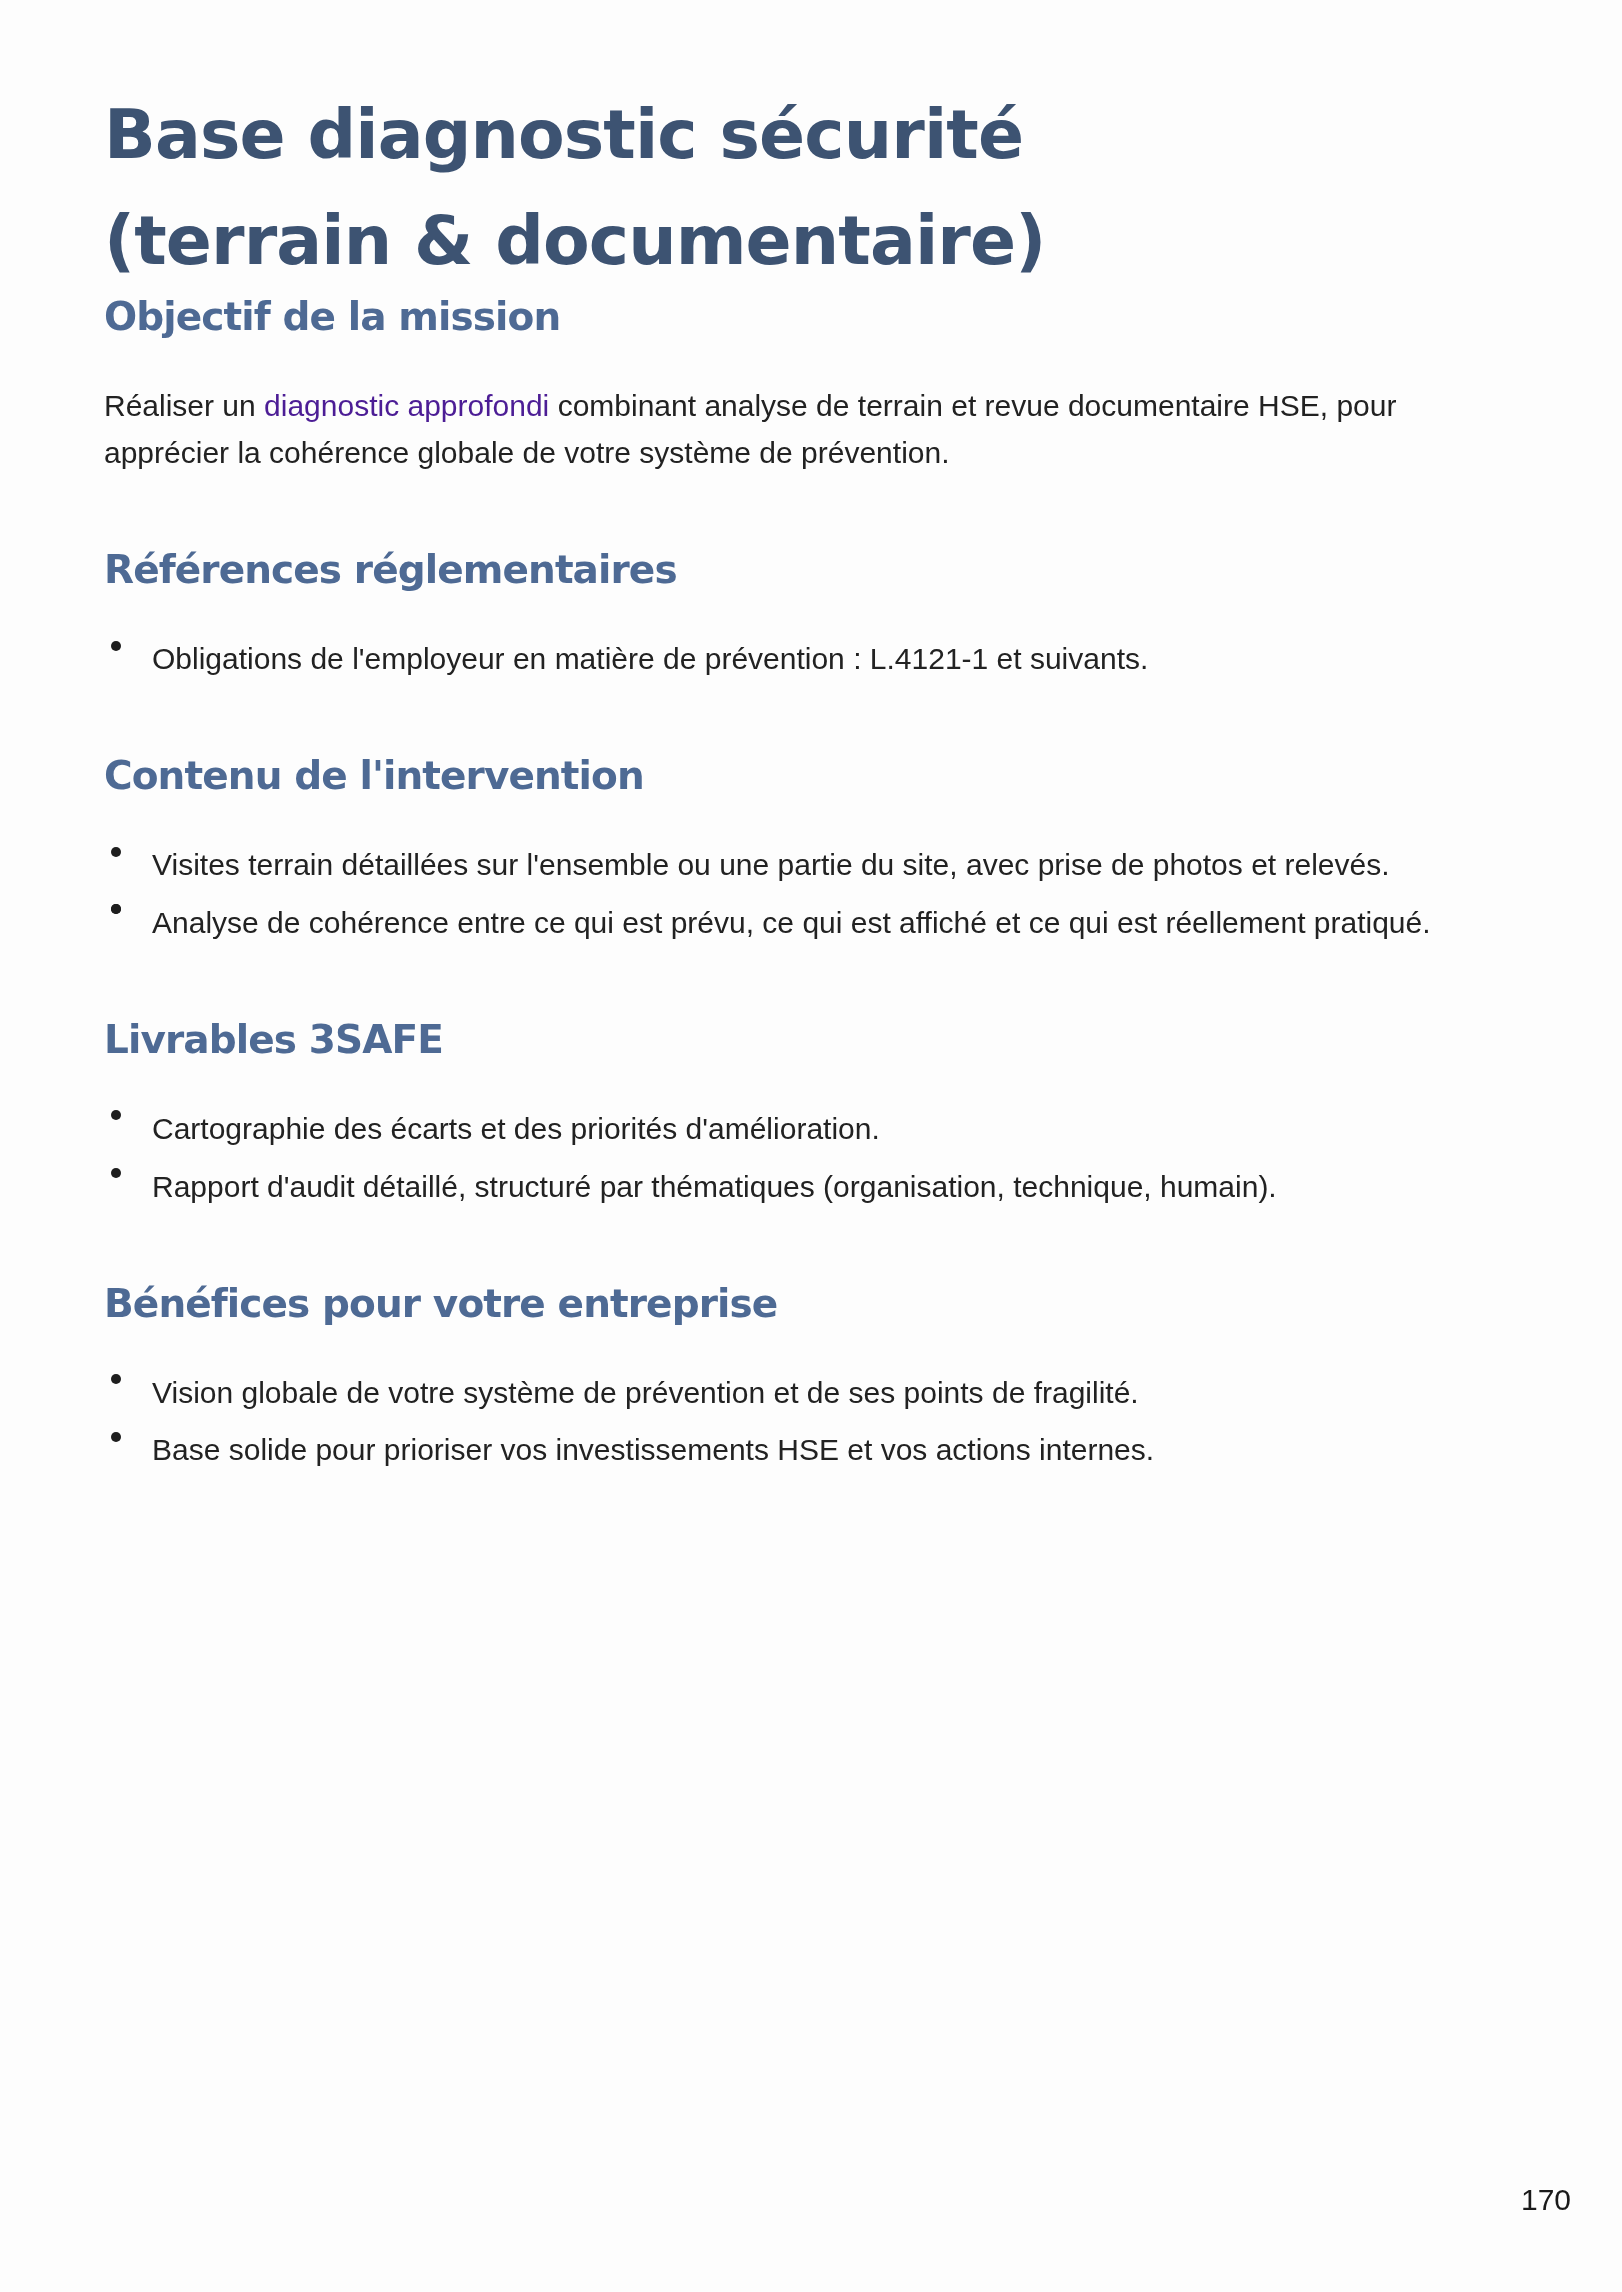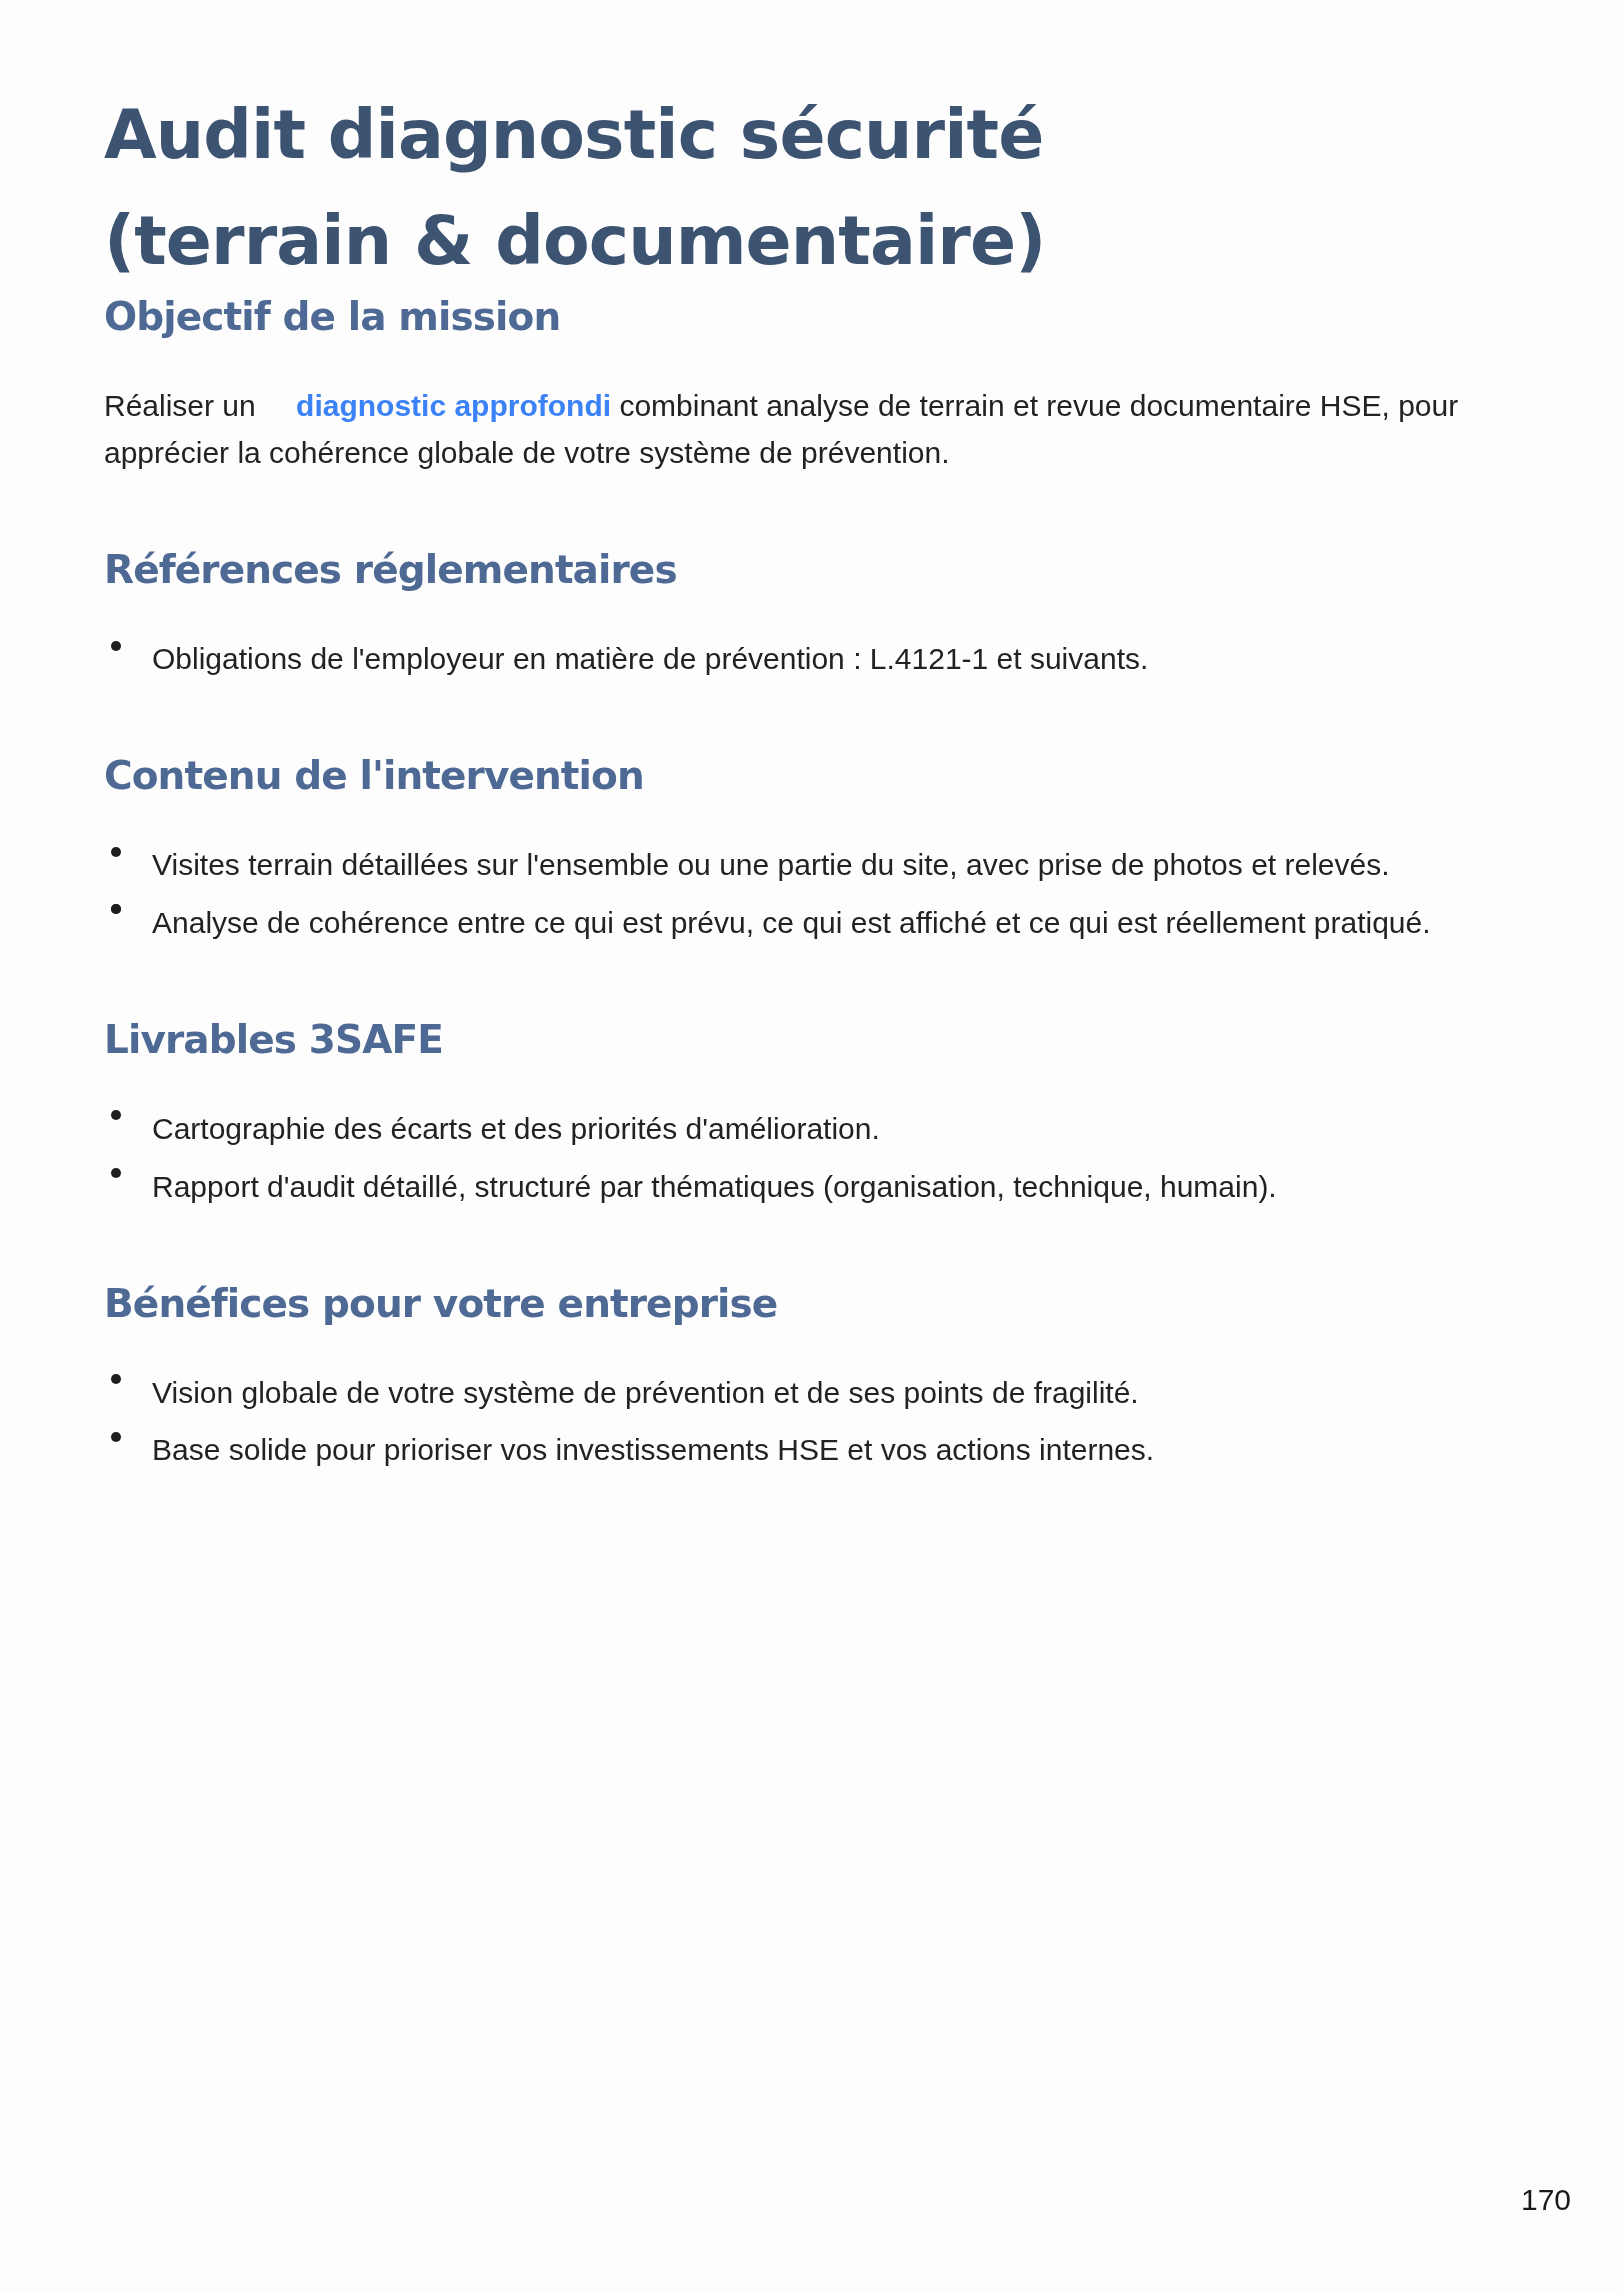--- a/index.html
+++ b/index.html
@@ -39,21 +39,21 @@
       color: #4e6a94;
       letter-spacing: -0.9px;
     }
     .h-objectif { margin-top: -3.6px; }
     .paragraph {
       margin: 38px 0 0 0;
       font-size: 30px;
       line-height: 47px;
       color: #222222;
     }
-    .paragraph b { font-weight: bold; color: #3b82f6; margin-left: 32px; }
+    .paragraph b { font-weight: normal; color: #4c1d95; }
     .section { margin-top: 67px; }
     .bullet-list {
       list-style: none;
       margin: 38px 0 0 0;
       padding: 0;
     }
     .bullet-item {
       position: relative;
       padding-left: 48px;
       font-size: 30px;
@@ -78,21 +78,21 @@
       line-height: 36px;
       color: #1a1a1a;
     }
   </style>
 </head>
 <body>
 
 <div class="page">
 
   <h1 class="title">
-    <span>Audit diagnostic sécurité</span><br>
+    <span>Base diagnostic sécurité</span><br>
     <span>(terrain &amp; documentaire)</span>
   </h1>
 
   <div>
     <h2 class="section-heading h-objectif">Objectif de la mission</h2>
     <p class="paragraph"><span>Réaliser un </span><b>diagnostic approfondi</b><span> combinant analyse de terrain et revue documentaire HSE, pour apprécier la cohérence globale de votre système de prévention.</span></p>
   </div>
 
   <div class="section">
     <h2 class="section-heading">Références réglementaires</h2>

